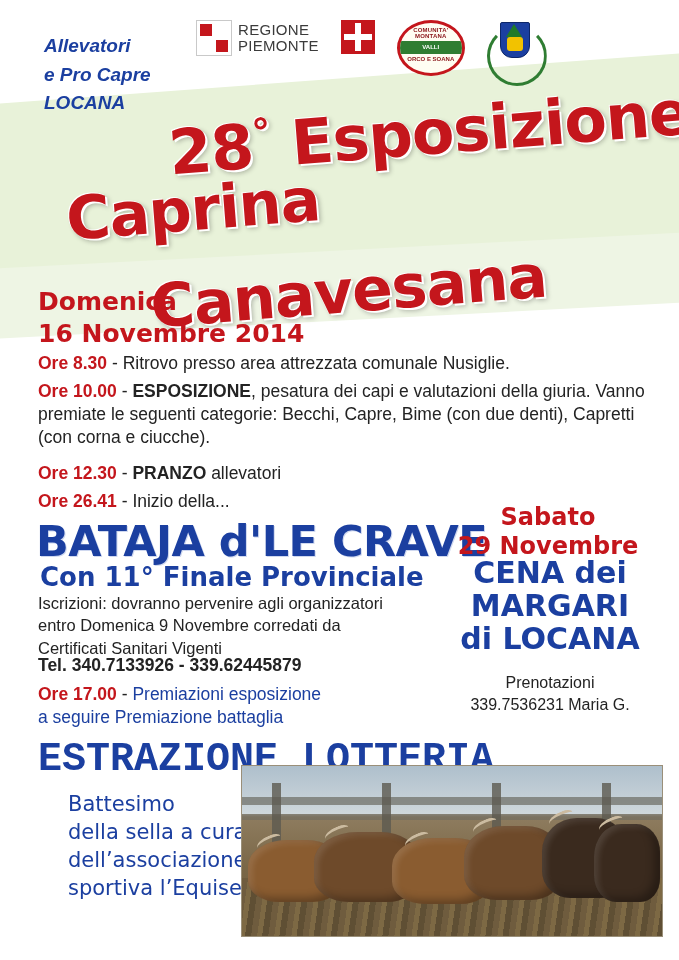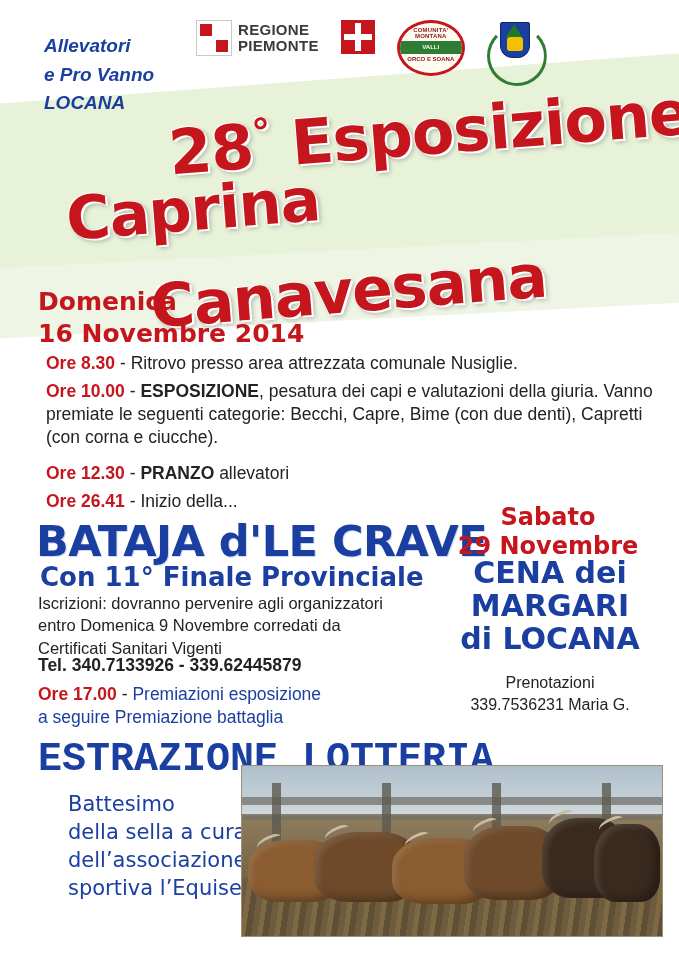--- a/index.html
+++ b/index.html
@@ -89,21 +89,21 @@
     position: absolute; left: 14px; top: 3px;
     width: 6px; height: 28px; background: #fff;
   }
   .cross-box::after {
     content: "";
     position: absolute; left: 3px; top: 14px;
     width: 28px; height: 6px; background: #fff;
   }
   .logo-text {
     font-size: 15px;
-    font-weight: bold;
+    font-weight: normal;
     color: #3b3b3b;
     line-height: 1.05;
     letter-spacing: .3px;
   }
   .logo-text .l2 { display: block; }
   .logo-prov { display: flex; align-items: center; gap: 6px; }
   .logo-prov .logo-text { color: #c4161c; }
   .badge-round {
     width: 62px; height: 50px;
     border-radius: 50%;
@@ -197,21 +197,21 @@
     position: absolute;
     left: 38px; top: 286px;
     color: #c4161c;
     font-weight: bold;
     font-size: 25px;
     line-height: 1.26;
     font-family: "DejaVu Sans", sans-serif;
   }
   .prog {
     position: absolute;
-    left: 46px;
+    left: 38px;
     width: 610px;
     font-size: 17.5px;
     color: #232323;
     line-height: 1.32;
   }
   .prog .ore { color: #c4161c; font-weight: bold; }
   .prog .caps { font-weight: bold; }
   .p1 { top: 352px; }
   .p2 { top: 380px; }
   .p3 { top: 462px; }
@@ -358,21 +358,21 @@
 
 <div class="poster">
 
   <div class="green-band"></div>
   <div class="green-band2"></div>
 
   <div class="content">
 
     <div class="organizer">
       <div>Allevatori</div>
-      <div>e Pro Vanno</div>
+      <div>e Pro Capre</div>
       <div>LOCANA</div>
     </div>
 
     <div class="logos">
 
       <div class="logo-regione">
         <span class="shield-flag"></span>
         <span class="logo-text">
           <span class="l1">REGIONE</span>
           <span class="l2">PIEMONTE</span>

